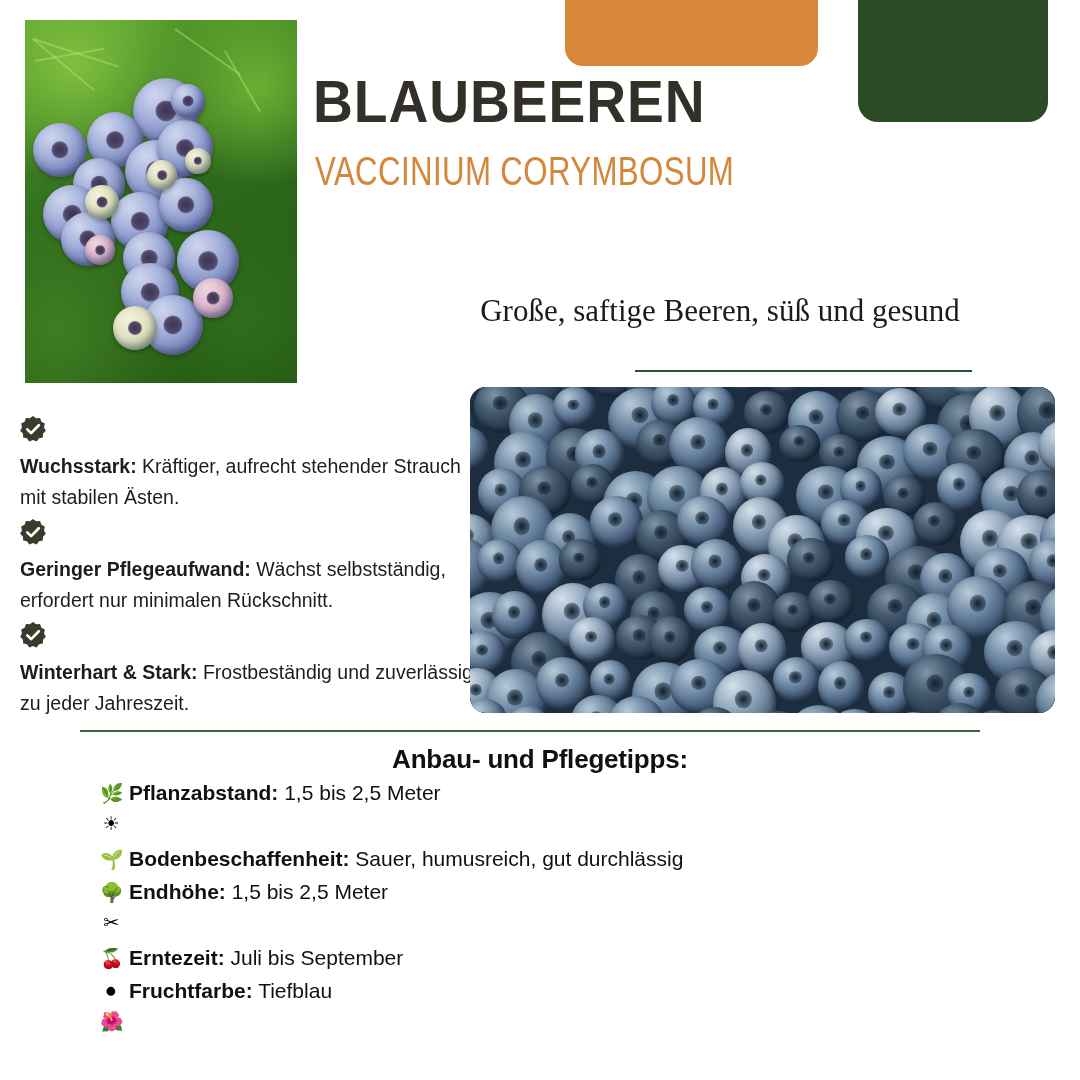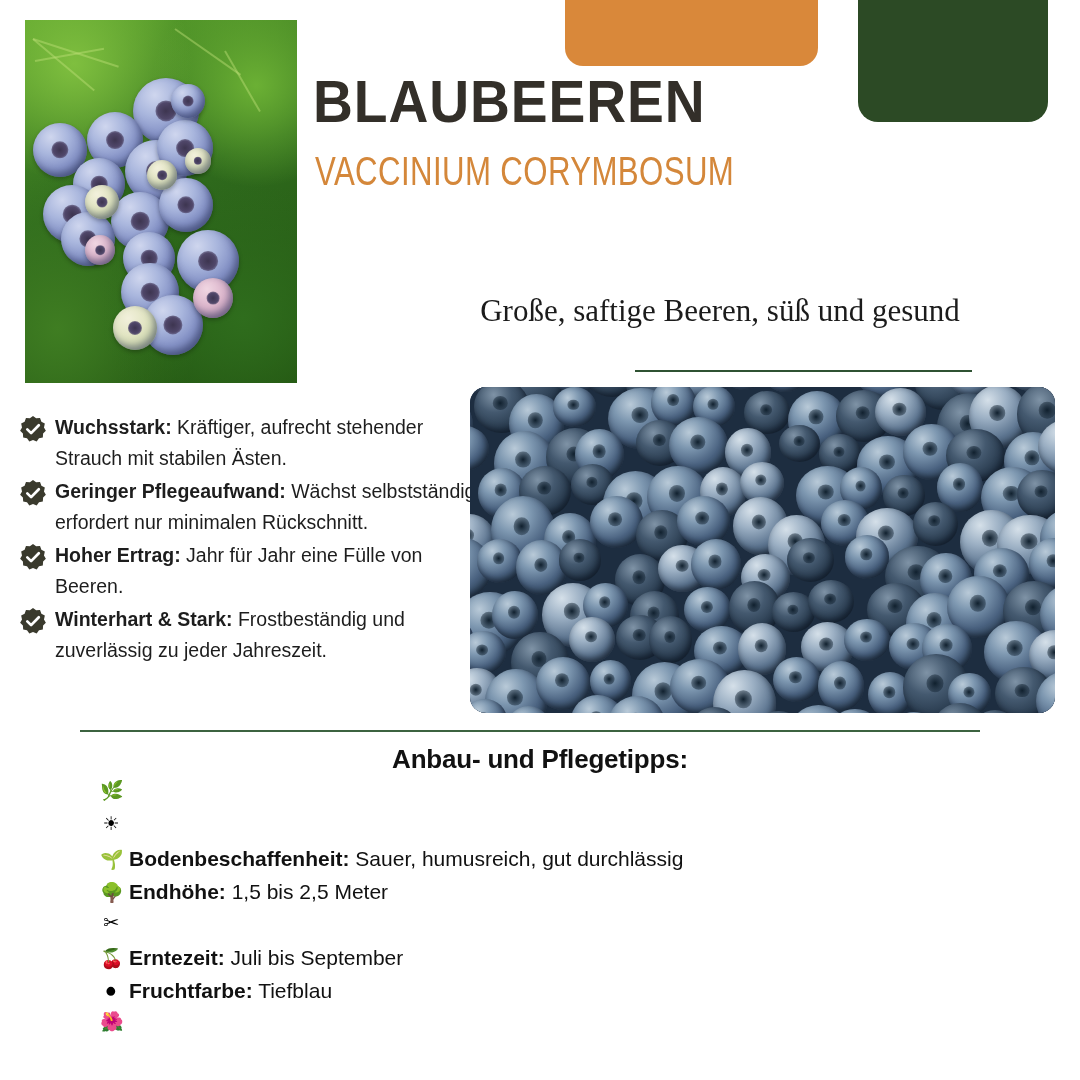--- a/index.html
+++ b/index.html
@@ -122,20 +122,21 @@
   .features {
     position: absolute;
     left: 20px; top: 412px;
     width: 470px;
   }
   .feature {
     display: flex;
     align-items: flex-start;
     gap: 9px;
     margin-bottom: 2px;
+    flex-direction: column;
   }
   .badge {
     flex: 0 0 auto;
     width: 26px; height: 26px;
     margin-top: 4px;
     position: relative;
   }
   .badge svg { display: block; }
   .feature-text {
     font-size: 19.5px;
@@ -281,29 +282,20 @@
       <div class="feature-text"><b>Wuchsstark:</b><span> Kräftiger, aufrecht stehender Strauch mit stabilen Ästen.</span></div>
     </div>
     <div class="feature">
       <span class="badge">
         <svg width="26" height="26" viewBox="0 0 26 26">
           <polygon points="13.00,0.00 16.13,2.35 20.03,2.06 21.39,5.73 24.83,7.60 23.99,11.42 25.87,14.85 23.10,17.61 22.82,21.51 19.00,22.34 16.66,25.47 13.00,24.10 9.34,25.47 7.00,22.34 3.18,21.51 2.90,17.61 0.13,14.85 2.01,11.42 1.17,7.60 4.61,5.73 5.97,2.06 9.87,2.35" fill="#3a3a2d"></polygon>
           <path d="M7.3 13.4 L11.1 17.1 L18.8 9.2" stroke="#ffffff" stroke-width="2.7" fill="none" stroke-linecap="round" stroke-linejoin="round"></path>
         </svg>
       </span>
       <div class="feature-text"><b>Geringer Pflegeaufwand:</b><span> Wächst selbstständig, erfordert nur minimalen Rückschnitt.</span></div>
-    </div>
-    <div class="feature">
-      <span class="badge">
-        <svg width="26" height="26" viewBox="0 0 26 26">
-          <polygon points="13.00,0.00 16.13,2.35 20.03,2.06 21.39,5.73 24.83,7.60 23.99,11.42 25.87,14.85 23.10,17.61 22.82,21.51 19.00,22.34 16.66,25.47 13.00,24.10 9.34,25.47 7.00,22.34 3.18,21.51 2.90,17.61 0.13,14.85 2.01,11.42 1.17,7.60 4.61,5.73 5.97,2.06 9.87,2.35" fill="#3a3a2d"></polygon>
-          <path d="M7.3 13.4 L11.1 17.1 L18.8 9.2" stroke="#ffffff" stroke-width="2.7" fill="none" stroke-linecap="round" stroke-linejoin="round"></path>
-        </svg>
-      </span>
-      <div class="feature-text"><b>Hoher Ertrag:</b><span> Jahr für Jahr eine Fülle von Beeren.</span></div>
     </div>
     <div class="feature">
       <span class="badge">
         <svg width="26" height="26" viewBox="0 0 26 26">
           <polygon points="13.00,0.00 16.13,2.35 20.03,2.06 21.39,5.73 24.83,7.60 23.99,11.42 25.87,14.85 23.10,17.61 22.82,21.51 19.00,22.34 16.66,25.47 13.00,24.10 9.34,25.47 7.00,22.34 3.18,21.51 2.90,17.61 0.13,14.85 2.01,11.42 1.17,7.60 4.61,5.73 5.97,2.06 9.87,2.35" fill="#3a3a2d"></polygon>
           <path d="M7.3 13.4 L11.1 17.1 L18.8 9.2" stroke="#ffffff" stroke-width="2.7" fill="none" stroke-linecap="round" stroke-linejoin="round"></path>
         </svg>
       </span>
       <div class="feature-text"><b>Winterhart &amp; Stark:</b><span> Frostbeständig und zuverlässig zu jeder Jahreszeit.</span></div>
     </div>
@@ -450,20 +442,21 @@
       <div class="hb light" style="left: 558.06px; top: 323.156px; width: 56.4575px; height: 52.3197px;"></div>
     </div>
 </div>
 
 <div class="divider"></div>
 
 <div class="tips-heading">Anbau- und Pflegetipps:</div>
 <div class="tips-list" id="tips-list">
     <div class="tip">
       <span class="tip-icon">🌿</span>
+      <span class="tip-text"><b>Pflanzabstand:</b><span> 1,5 bis 2,5 Meter</span></span>
     </div>
     <div class="tip">
       <span class="tip-icon">☀</span>
     </div>
     <div class="tip">
       <span class="tip-icon">🌱</span>
       <span class="tip-text"><b>Bodenbeschaffenheit:</b><span> Sauer, humusreich, gut durchlässig</span></span>
     </div>
     <div class="tip">
       <span class="tip-icon">🌳</span>

